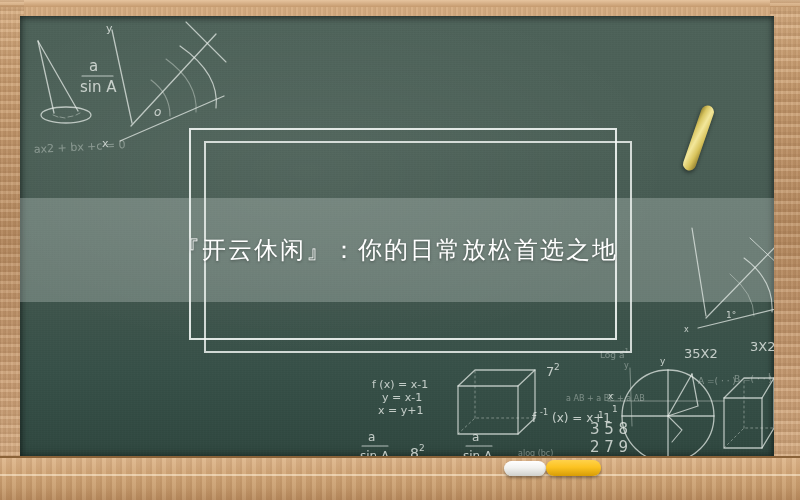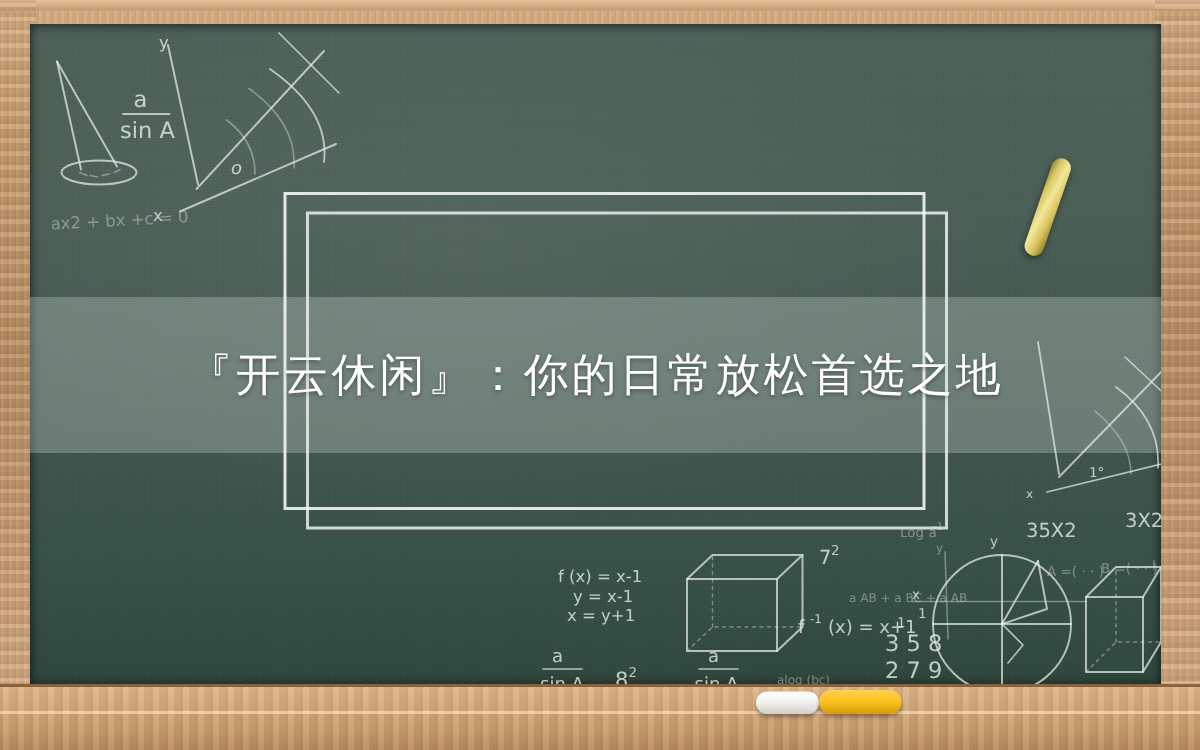--- a/index.html
+++ b/index.html
@@ -104,21 +104,21 @@
     background:rgba(232,238,235,.26);
     pointer-events:none;
   }
 
   
   .headline{
     position:absolute;left:0;right:0;top:182px;height:104px;
     display:flex;align-items:center;justify-content:center;
     color:#ffffff;
     font-family:"DejaVu Sans","Liberation Sans",sans-serif;
-    font-size:30px;
+    font-size:24px;
     letter-spacing:2px;
     white-space:nowrap;
     text-shadow:0 1px 3px rgba(0,0,0,.35);
     z-index:6;
   }
 
   
   .chalk-stick{position:absolute;border-radius:6px;}
   .stick-diag{
     left:672px;top:88px;width:13px;height:68px;

